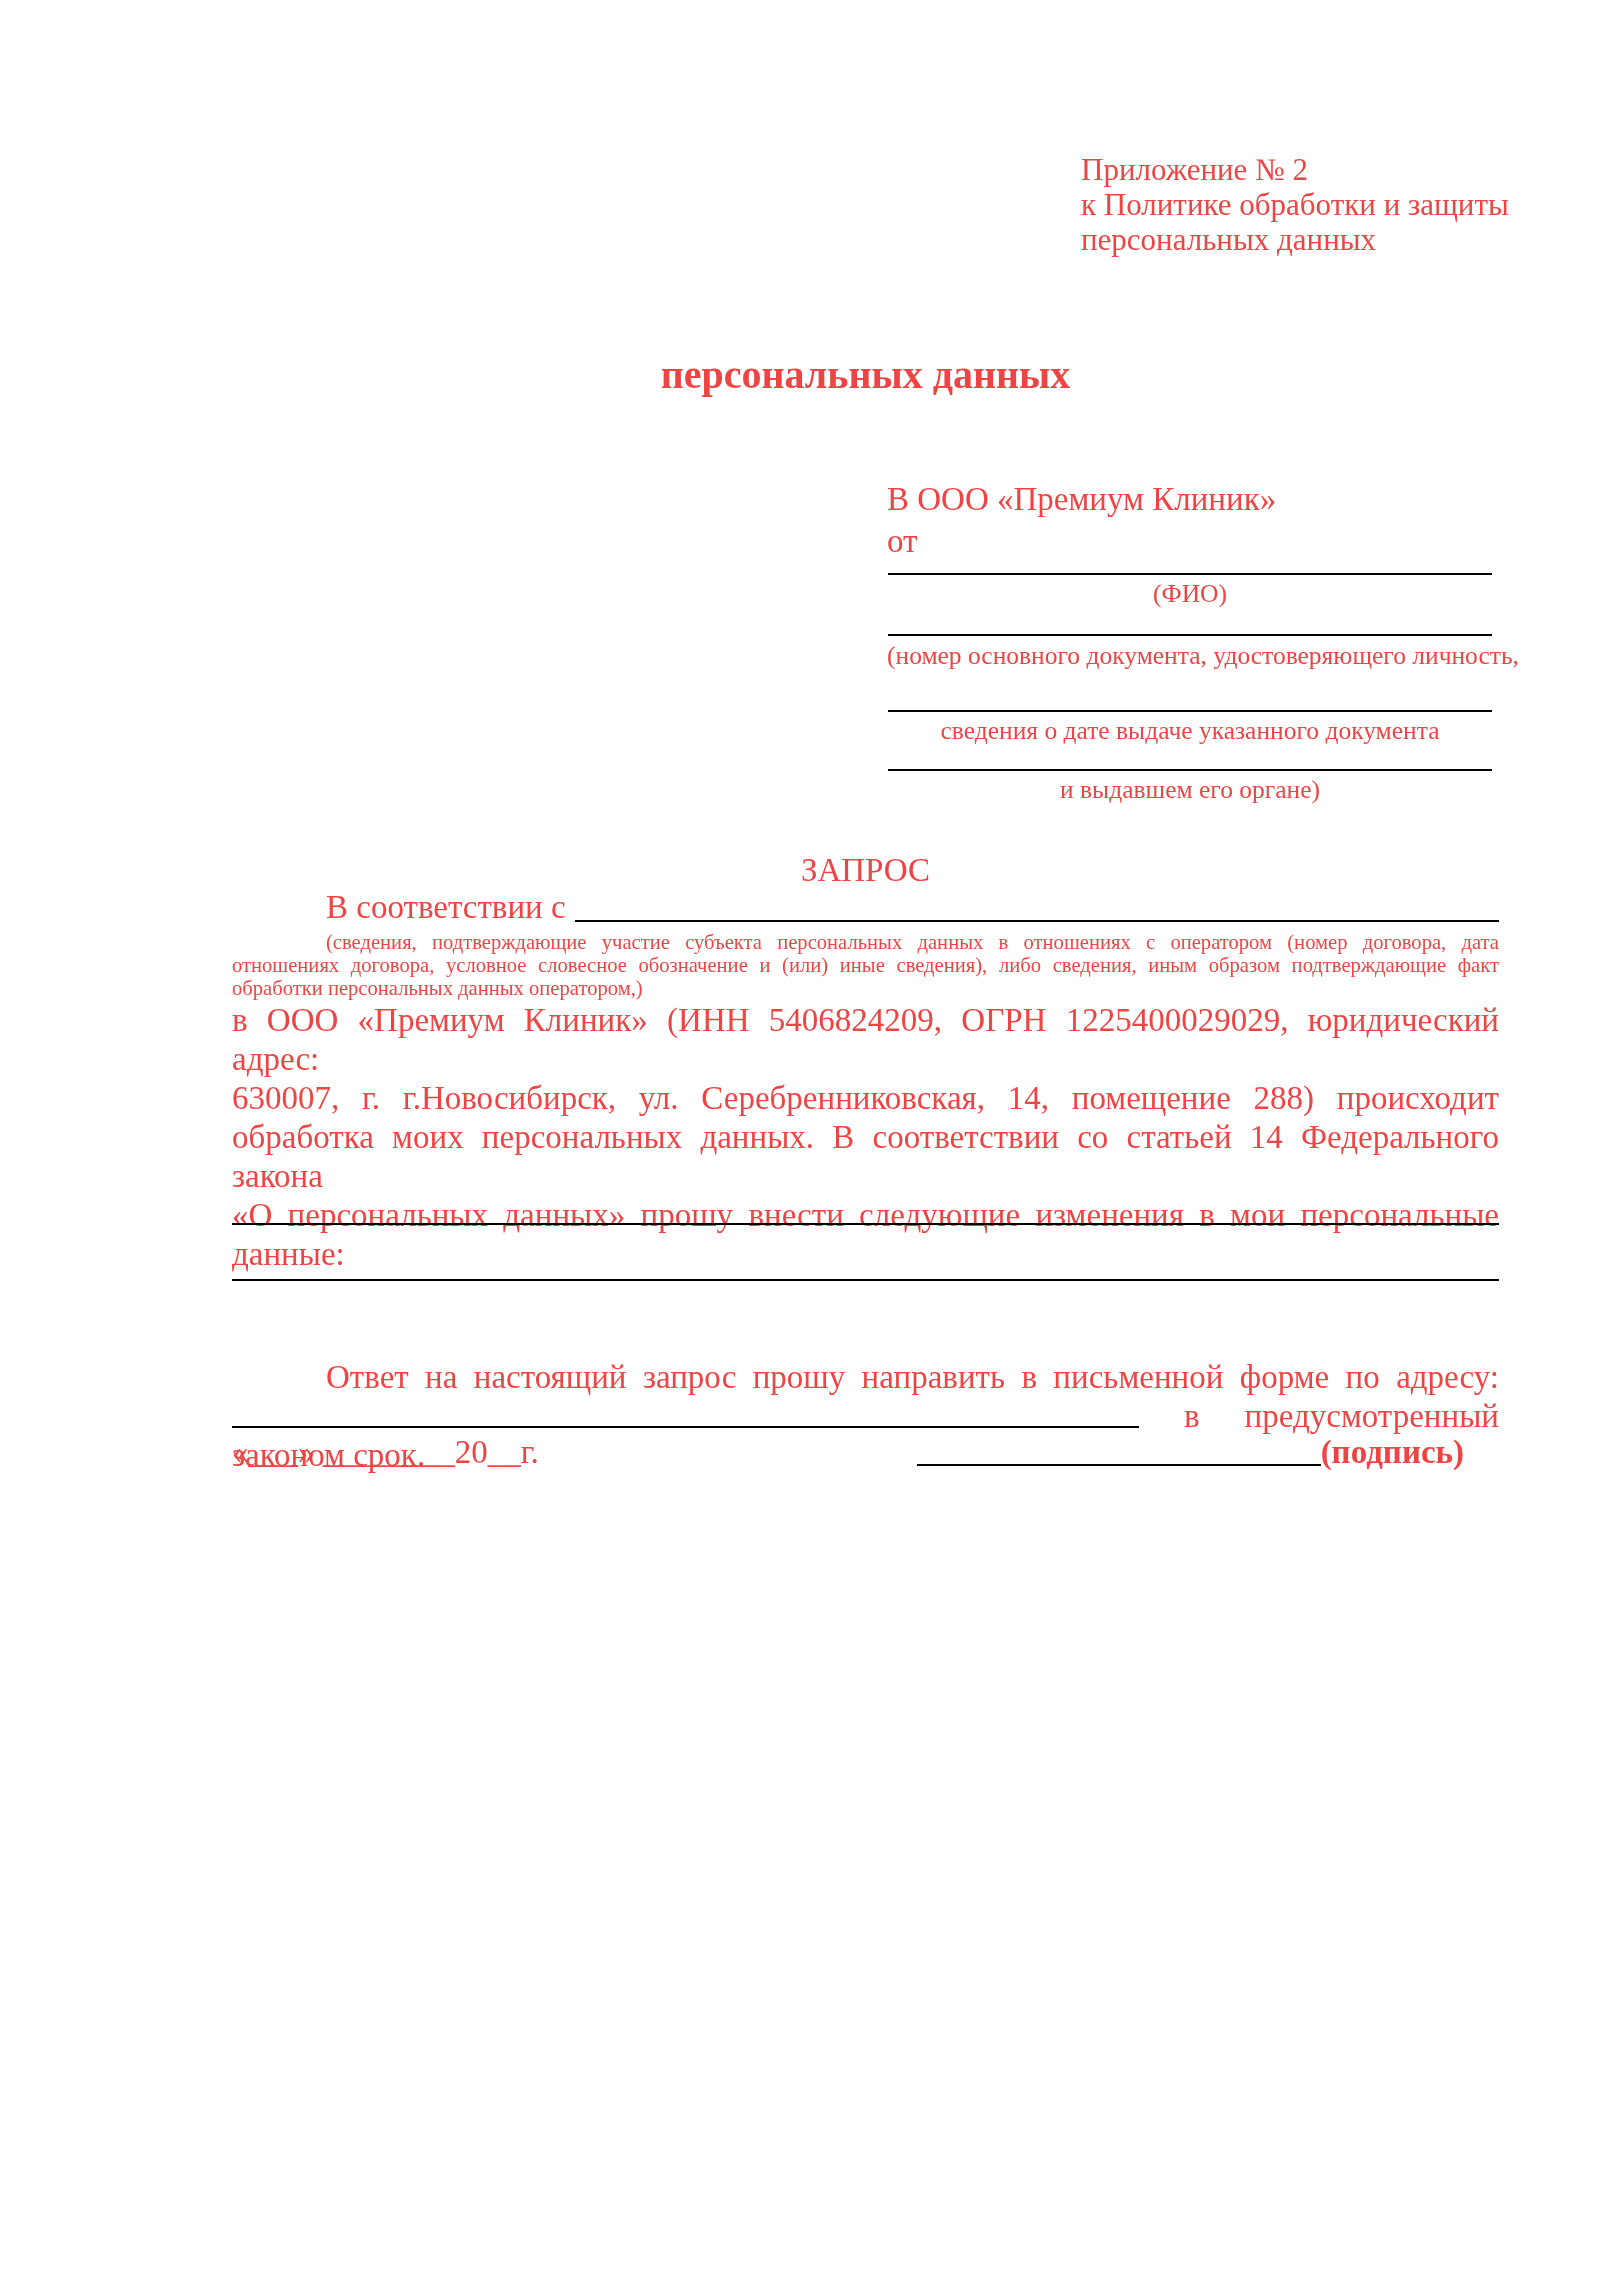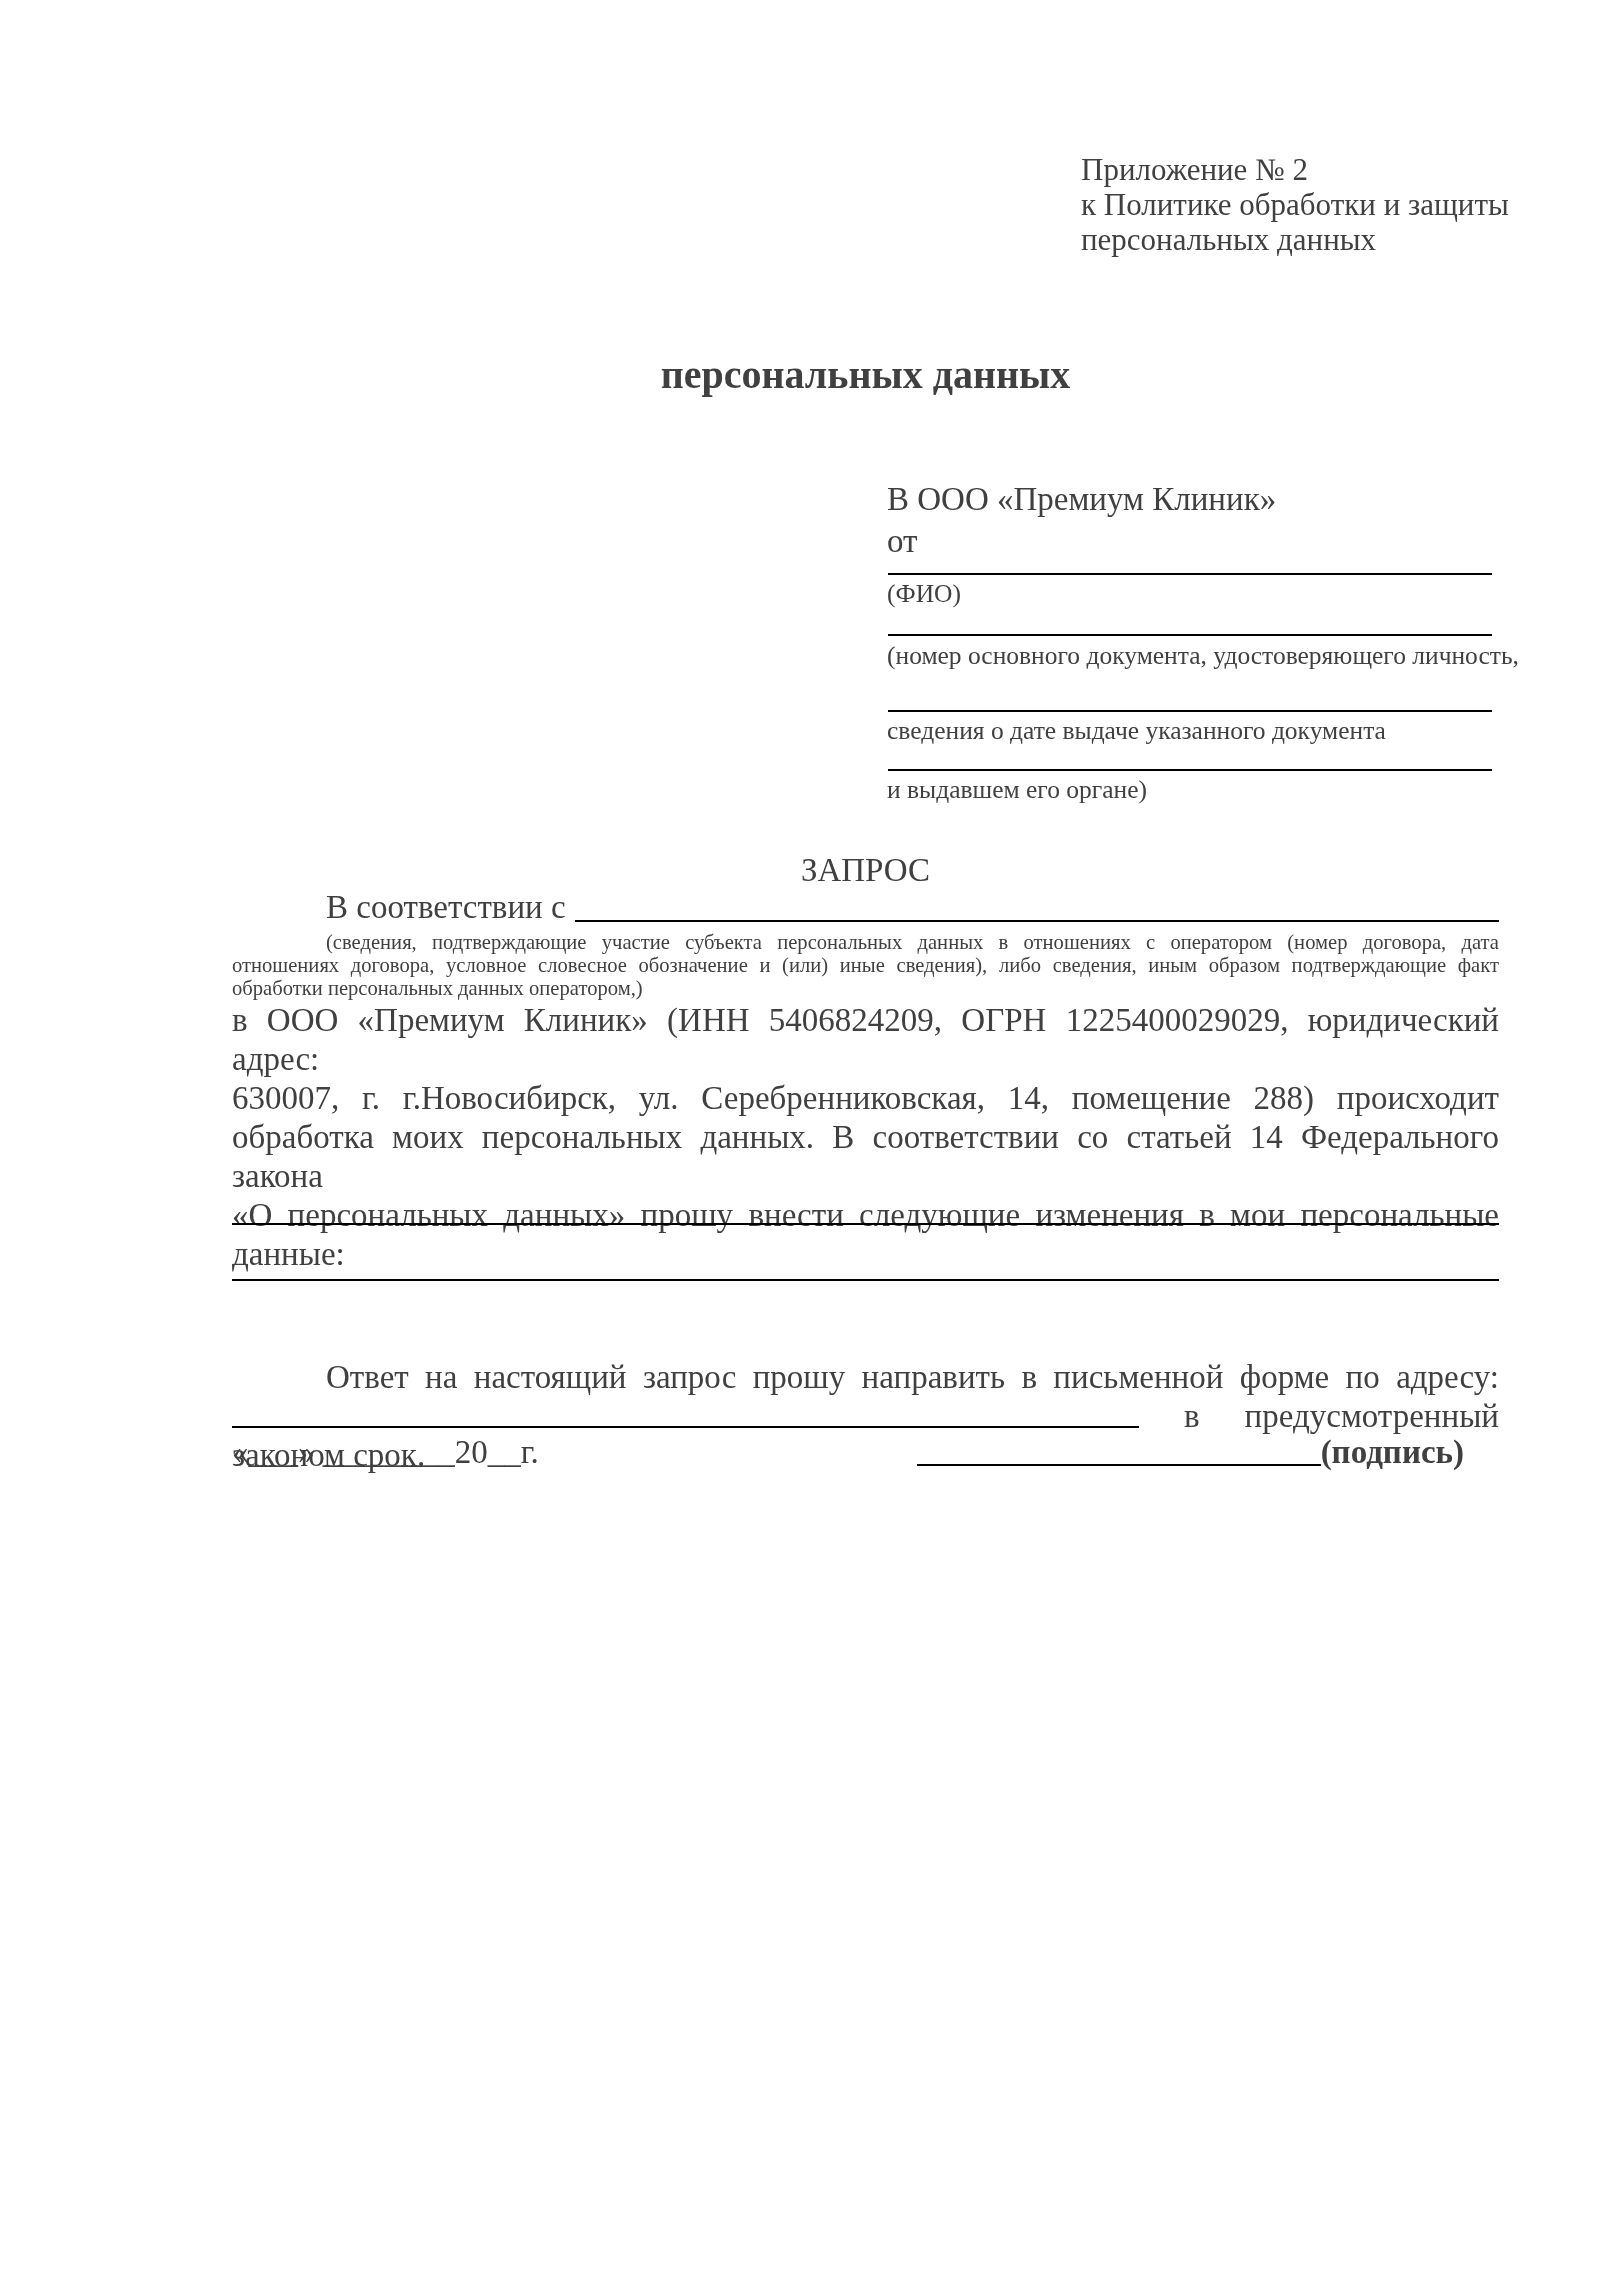--- a/index.html
+++ b/index.html
@@ -1,39 +1,39 @@
 <!DOCTYPE html>
 <html><head>
 <meta charset="utf-8">
 <style>
   html,body { margin:0; padding:0; background:#e8e8e8; }
   .page {
     position:relative;
     width:1621px; height:2294px;
     margin:0 auto;
     background:#ffffff;
-    color:#404040;
+    color:#ef4444;
     font-family:"Liberation Serif","DejaVu Serif",serif;
     overflow:hidden;
   }
   .abs { position:absolute; }
 
   
   .annex { left:1081px; top:152px; font-size:31px; line-height:35px; white-space:nowrap; }
 
   
   .title { left:232px; top:351px; width:1267px; text-align:center; font-weight:bold; font-size:40px; line-height:48px; }
 
   
   .addr { left:887px; top:478px; width:606px; font-size:33px; line-height:42px; }
 
   .blank-line { left:888px; width:604px; height:0; border-top:2.9px solid #000; }
   .u1{top:573px} .u2{top:634px} .u3{top:710px} .u4{top:769px}
 
-  .cap { left:887px; width:606px; font-size:25.5px; line-height:29px; white-space:nowrap; }
+  .cap { left:887px; width:606px; text-align:center; font-size:25.5px; line-height:29px; white-space:nowrap; }
   .c1{top:579px} .c2{top:641px} .c3{top:716px} .c4{top:775px}
 
   
   .zapros { left:232px; top:851px; width:1267px; text-align:center; font-size:33px; line-height:39px; }
 
   
   .accord { left:232px; top:888px; width:1267px; height:39px; display:flex; font-size:33px; line-height:39px; }
   .accord .txt { margin-left:94px; white-space:nowrap; }
   .accord .fill { flex:1 1 auto; border-bottom:2.9px solid #000; margin:0 0 4.9px 9.8px; }
 

